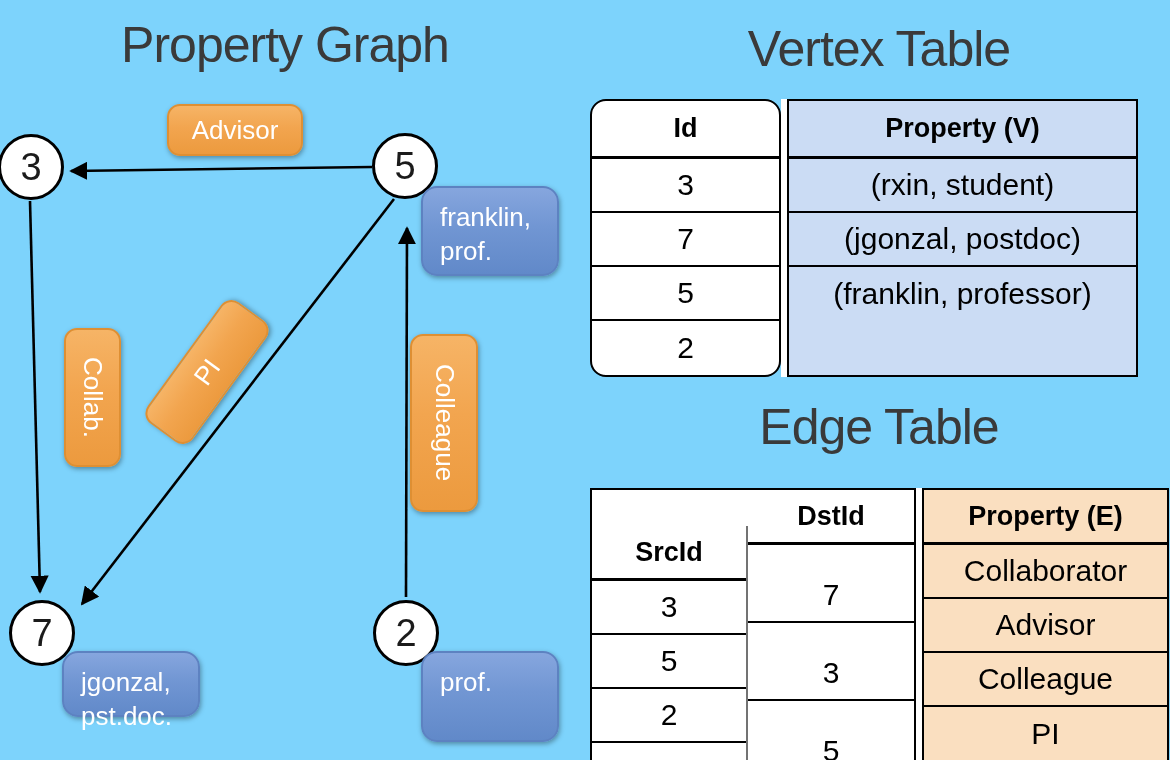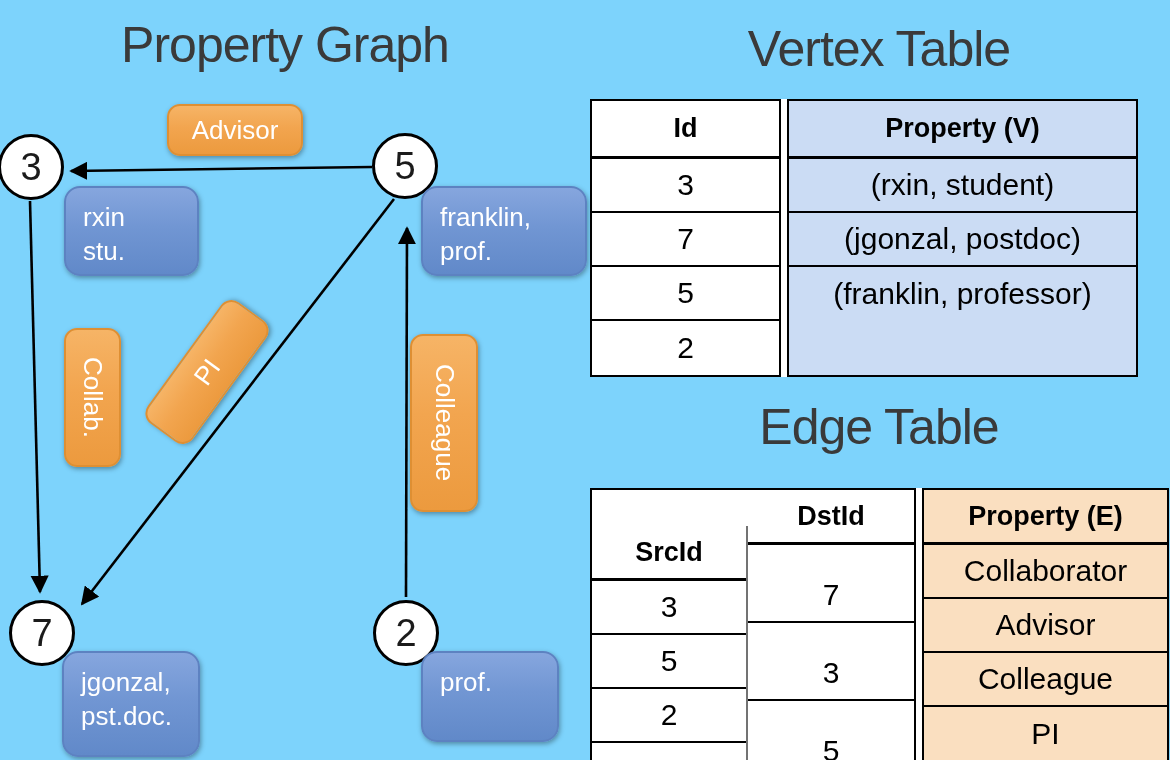--- a/index.html
+++ b/index.html
@@ -35,22 +35,22 @@
 
   .vlabel {
     position:absolute; z-index:3; color:#fff; font-size:26px; line-height:1.3;
     padding:13px 8px 0 17px; border-radius:16px;
     background:linear-gradient(180deg, #86a6de 0%, var(--vertex-blue,#7196d3) 45%, #6189c9 100%);
     border:2px solid var(--vertex-blue-dark,#5d82c1);
     box-shadow:1px 2px 5px rgba(0,0,0,0.35);
   }
   .vlabel span { display:block; }
   .vl-rxin     { left:64px;  top:186px; width:135px; height:90px; }
-  .vl-franklin { left:421px; top:186px; width:166px; height:90px; }
-  .vl-jgonzal  { left:62px;  top:651px; width:138px; height:106px; }
+  .vl-franklin { left:421px; top:186px; width:138px; height:90px; }
+  .vl-jgonzal  { left:62px;  top:651px; width:138px; height:66px; }
   .vl-istoica  { left:421px; top:651px; width:138px; height:91px; }
 
   .elabel {
     position:absolute; z-index:3; color:#fff; font-size:26px;
     display:flex; align-items:center; justify-content:center; text-align:center;
     border-radius:13px;
     background:linear-gradient(180deg, #f6b466 0%, var(--edge-orange,#f2a54f) 45%, #ec9a3e 100%);
     border:2px solid var(--edge-orange-dark,#de8f33);
     box-shadow:1px 2px 5px rgba(0,0,0,0.35);
   }
@@ -74,21 +74,21 @@
   .tcell {
     display:flex; align-items:center; justify-content:center;
     font-size:30px; color:#000; border-bottom:2px solid #000;
     height:54px; padding:0 6px; white-space:nowrap;
   }
   .tcell:last-child { border-bottom:none; }
   .tcell.th { font-weight:bold; font-size:27px; border-bottom-width:3px; }
   .vtable .tcell.th { height:58px; }
   .etable .tcell.th { height:55px; }
 
-  .vtable .idcol  { width:191px; }
+  .vtable .idcol  { width:191px;border-radius:16px; }
   .vtable .prop-v { width:351px; background:var(--vertex-table-fill,#cbdcf4); }
   .etable .icol.src { width:156px; }
   .etable .icol.dst { width:166px;gap:24px; }
   .etable .prop-e { width:247px; background:var(--edge-table-fill,#fadfc0); }
 </style>
 </head>
 <body>
 
 <div class="canvas">
 
@@ -106,24 +106,20 @@
     <line x1="30" y1="201" x2="40" y2="592" stroke="#000" stroke-width="2.6" marker-end="url(#arrow)"></line>
     <line x1="394" y1="199" x2="82" y2="604" stroke="#000" stroke-width="2.6" marker-end="url(#arrow)"></line>
     <line x1="406" y1="597" x2="407" y2="228" stroke="#000" stroke-width="2.6" marker-end="url(#arrow)"></line>
   </svg>
 
   <div class="node node-3">3</div>
   <div class="node node-5">5</div>
   <div class="node node-7">7</div>
   <div class="node node-2">2</div>
 
-  <div class="vlabel vl-rxin">
-    <span>rxin</span>
-    <span>stu.</span>
-  </div>
   <div class="vlabel vl-franklin">
     <span>franklin,</span>
     <span>prof.</span>
   </div>
   <div class="vlabel vl-jgonzal">
     <span>jgonzal,</span>
     <span>pst.doc.</span>
   </div>
   <div class="vlabel vl-istoica">
     <span>prof.</span>

